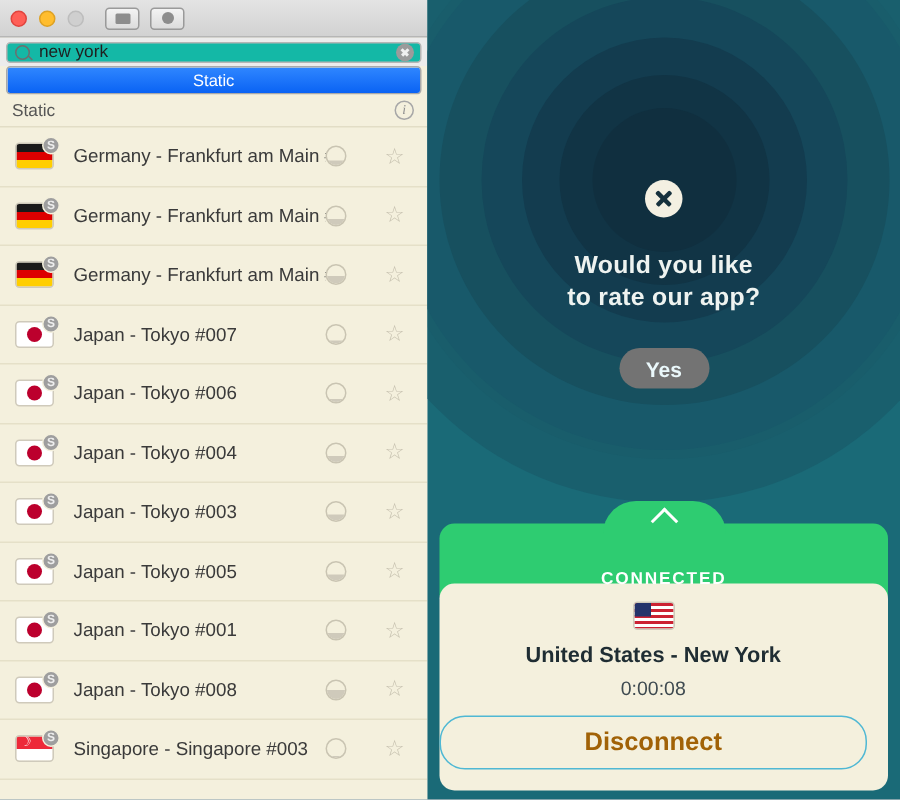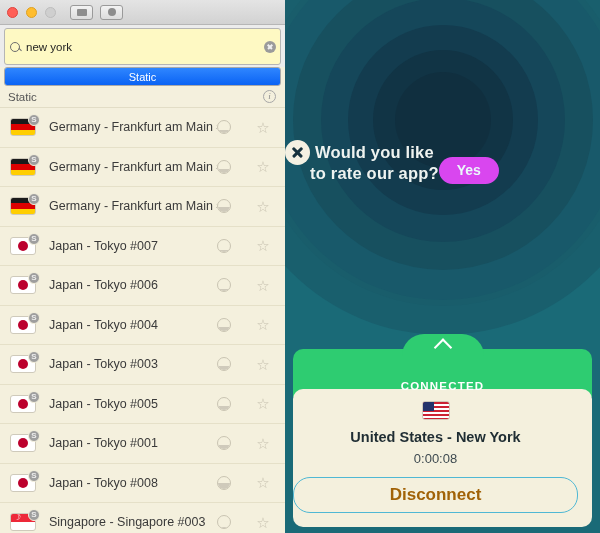--- a/index.html
+++ b/index.html
@@ -40,22 +40,22 @@
     background: linear-gradient(#f3f3f3, #dcdcdc);
     display: flex; align-items: center; justify-content: center;
   }
   .tb-icon .inner-rect { width: 10px; height: 7px; background: #8d8d8d; border-radius: 1px; }
   .tb-icon .inner-circ { width: 8px; height: 8px; background: #8d8d8d; border-radius: 50%; }
 
   
   .search-wrap { padding: 3px 4px 2px 4px; background: #ececec; }
   .search-field {
     position: relative;
-    height: 37px;
-    background: #fef9c3;
+    height: 14px;
+    background: #14b8a6;
     border: 1px solid #b5b5b5; border-radius: 3px;
     display: flex; align-items: center;
     padding: 0 4px;
   }
   .search-icon {
     width: 10px; height: 10px; flex: 0 0 auto;
     border: 1.4px solid #6e6e6e; border-radius: 50%;
     position: relative; margin-right: 6px; margin-left: 1px;
   }
   .search-icon::after {
@@ -188,43 +188,43 @@
   }
   .rings { position: absolute; left: 50%; top: 120px; transform: translateX(-50%); }
   .ring {
     position: absolute; border-radius: 50%;
     left: 50%; top: 50%; transform: translate(-50%,-50%);
   }
 
   
   .rate-dialog {
     position: absolute; left: 0; right: 0; top: 120px;
-    display: flex; align-items: center;
+    display: flex; flex-direction: column; align-items: center;
     z-index: 5;
   }
   .close-circle {
     width: 25px; height: 25px; border-radius: 50%;
     background: #f4f0e2; position: relative;
   }
   .close-circle::before, .close-circle::after {
     content: ""; position: absolute;
     width: 13px; height: 2.6px; background: #17313d;
     left: 6px; top: 11.2px; border-radius: 1px;
   }
   .close-circle::before { transform: rotate(45deg); }
   .close-circle::after  { transform: rotate(-45deg); }
   .rate-text {
     margin-top: 22px; text-align: center;
     color: #eef3f0; font-size: 16.5px; font-weight: bold;
     line-height: 21px; letter-spacing: .2px;
   }
   .yes-btn {
-    margin-top: 36px;
+    margin-top: 23px;
     width: 60px; height: 27px; border-radius: 14px;
-    background: #d946ef; color: #eaf8fb;
+    background: #737373; color: #eaf8fb;
     font-size: 14px; font-weight: bold;
     display: flex; align-items: center; justify-content: center;
   }
 
   
   .conn-wrap { position: absolute; left: 8px; right: 8px; bottom: 6px; z-index: 6; }
   .conn-banner {
     position: relative; height: 48px;
     background: #2ecc71; border-radius: 10px 10px 0 0;
     display: flex; align-items: flex-end; justify-content: center;

